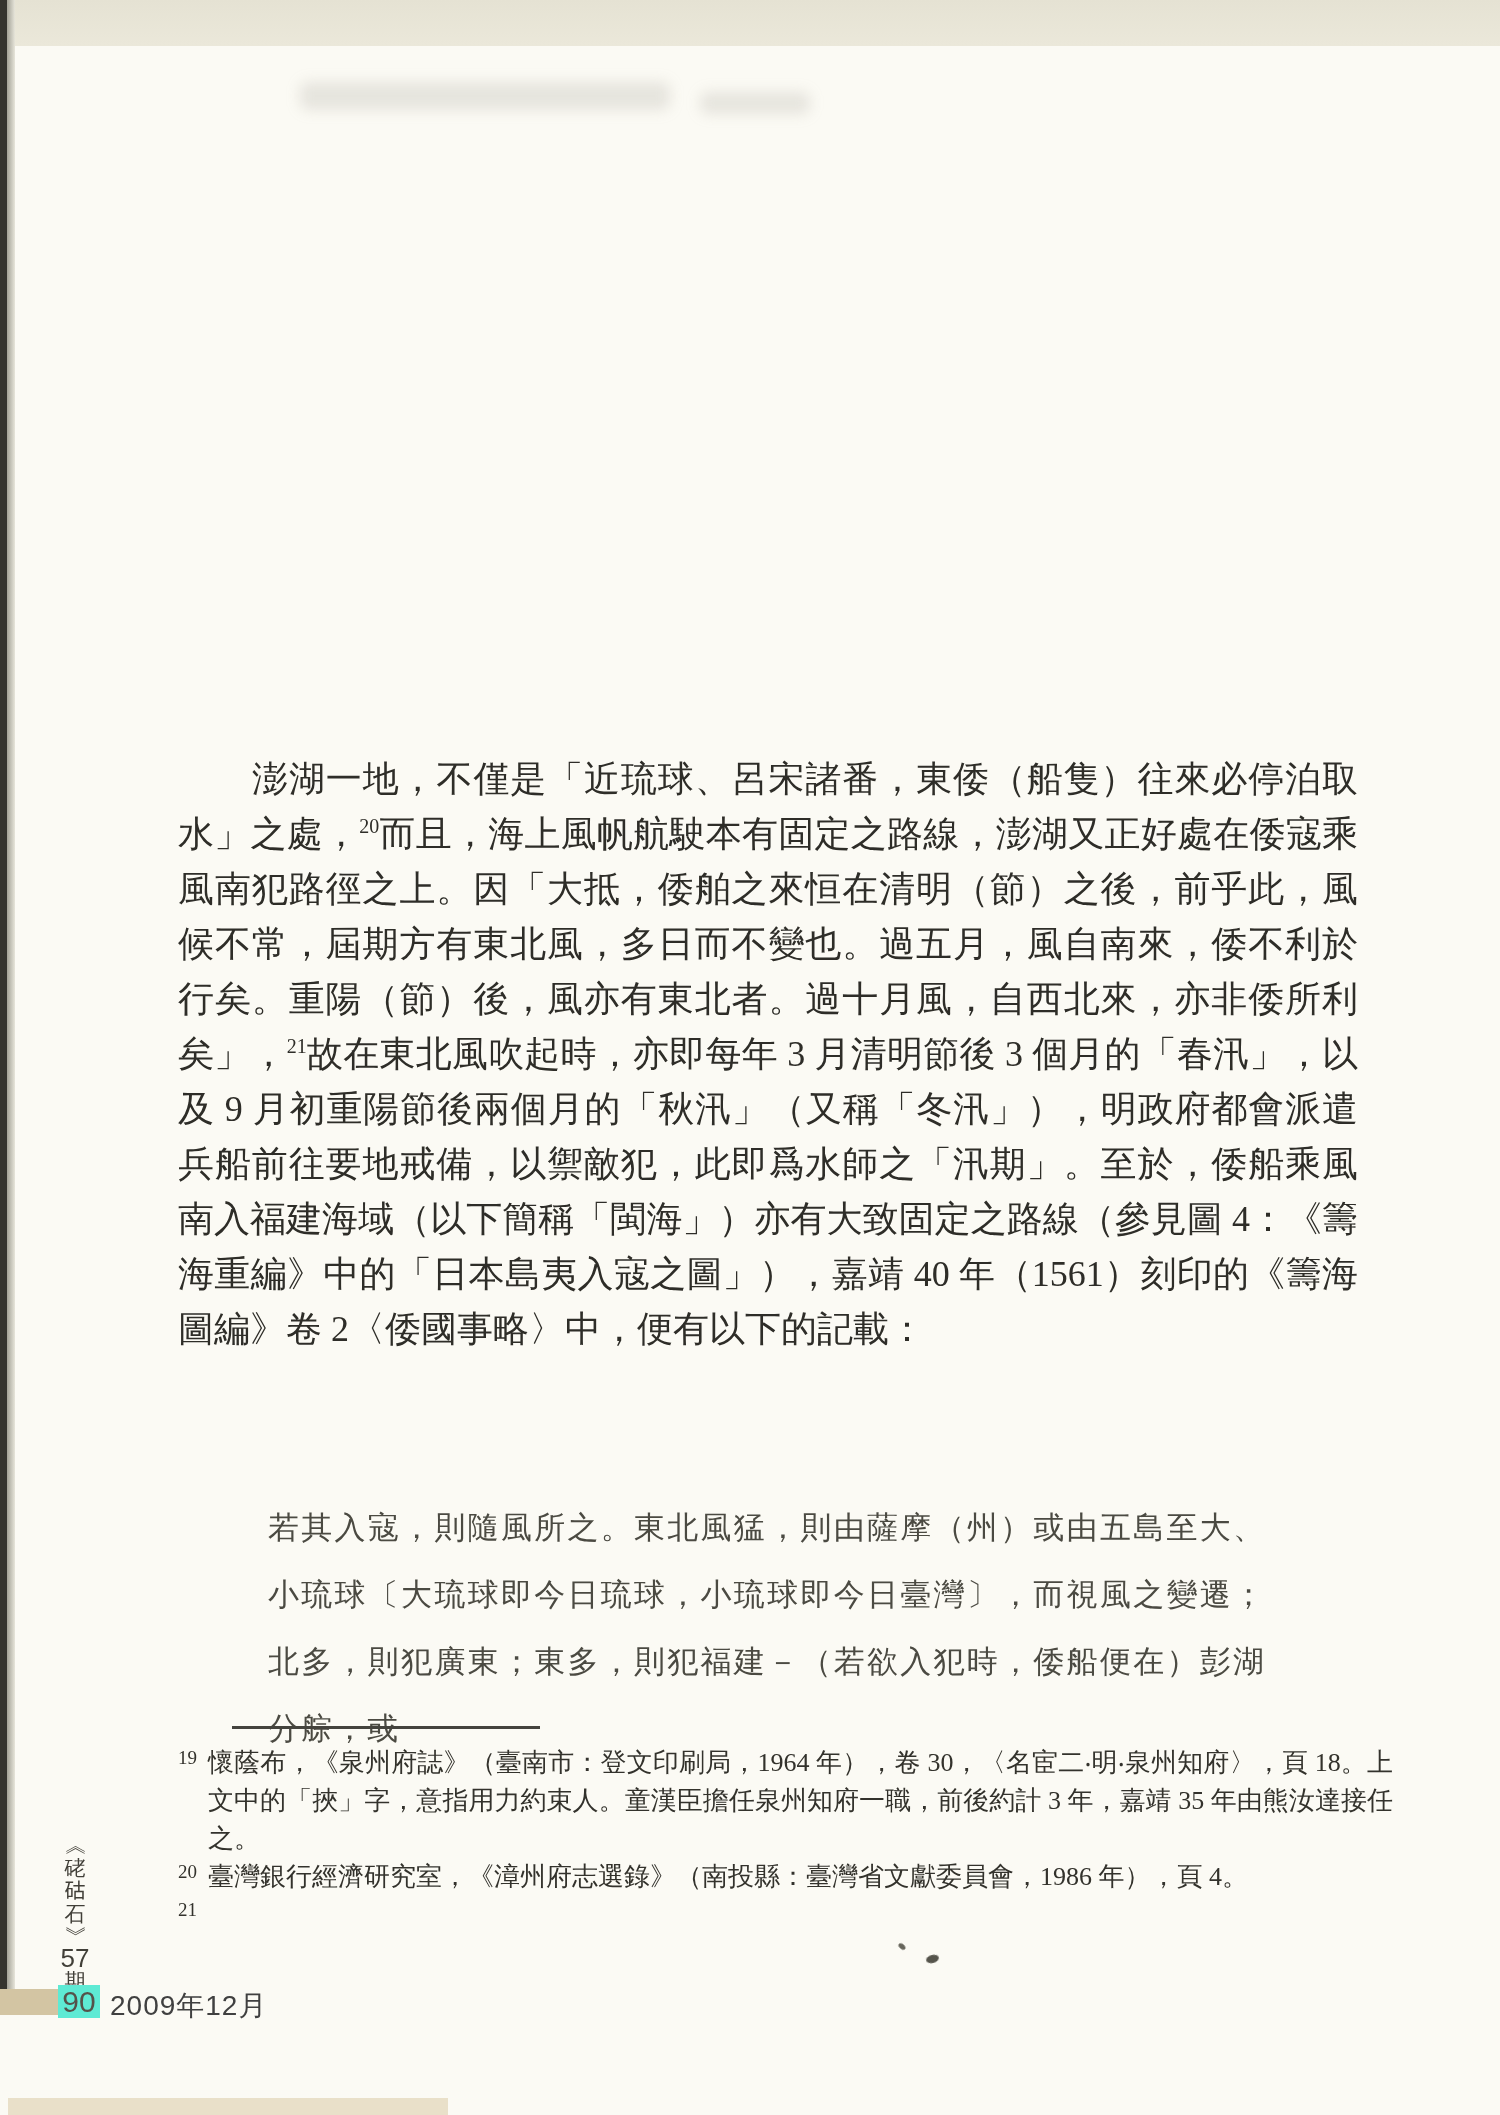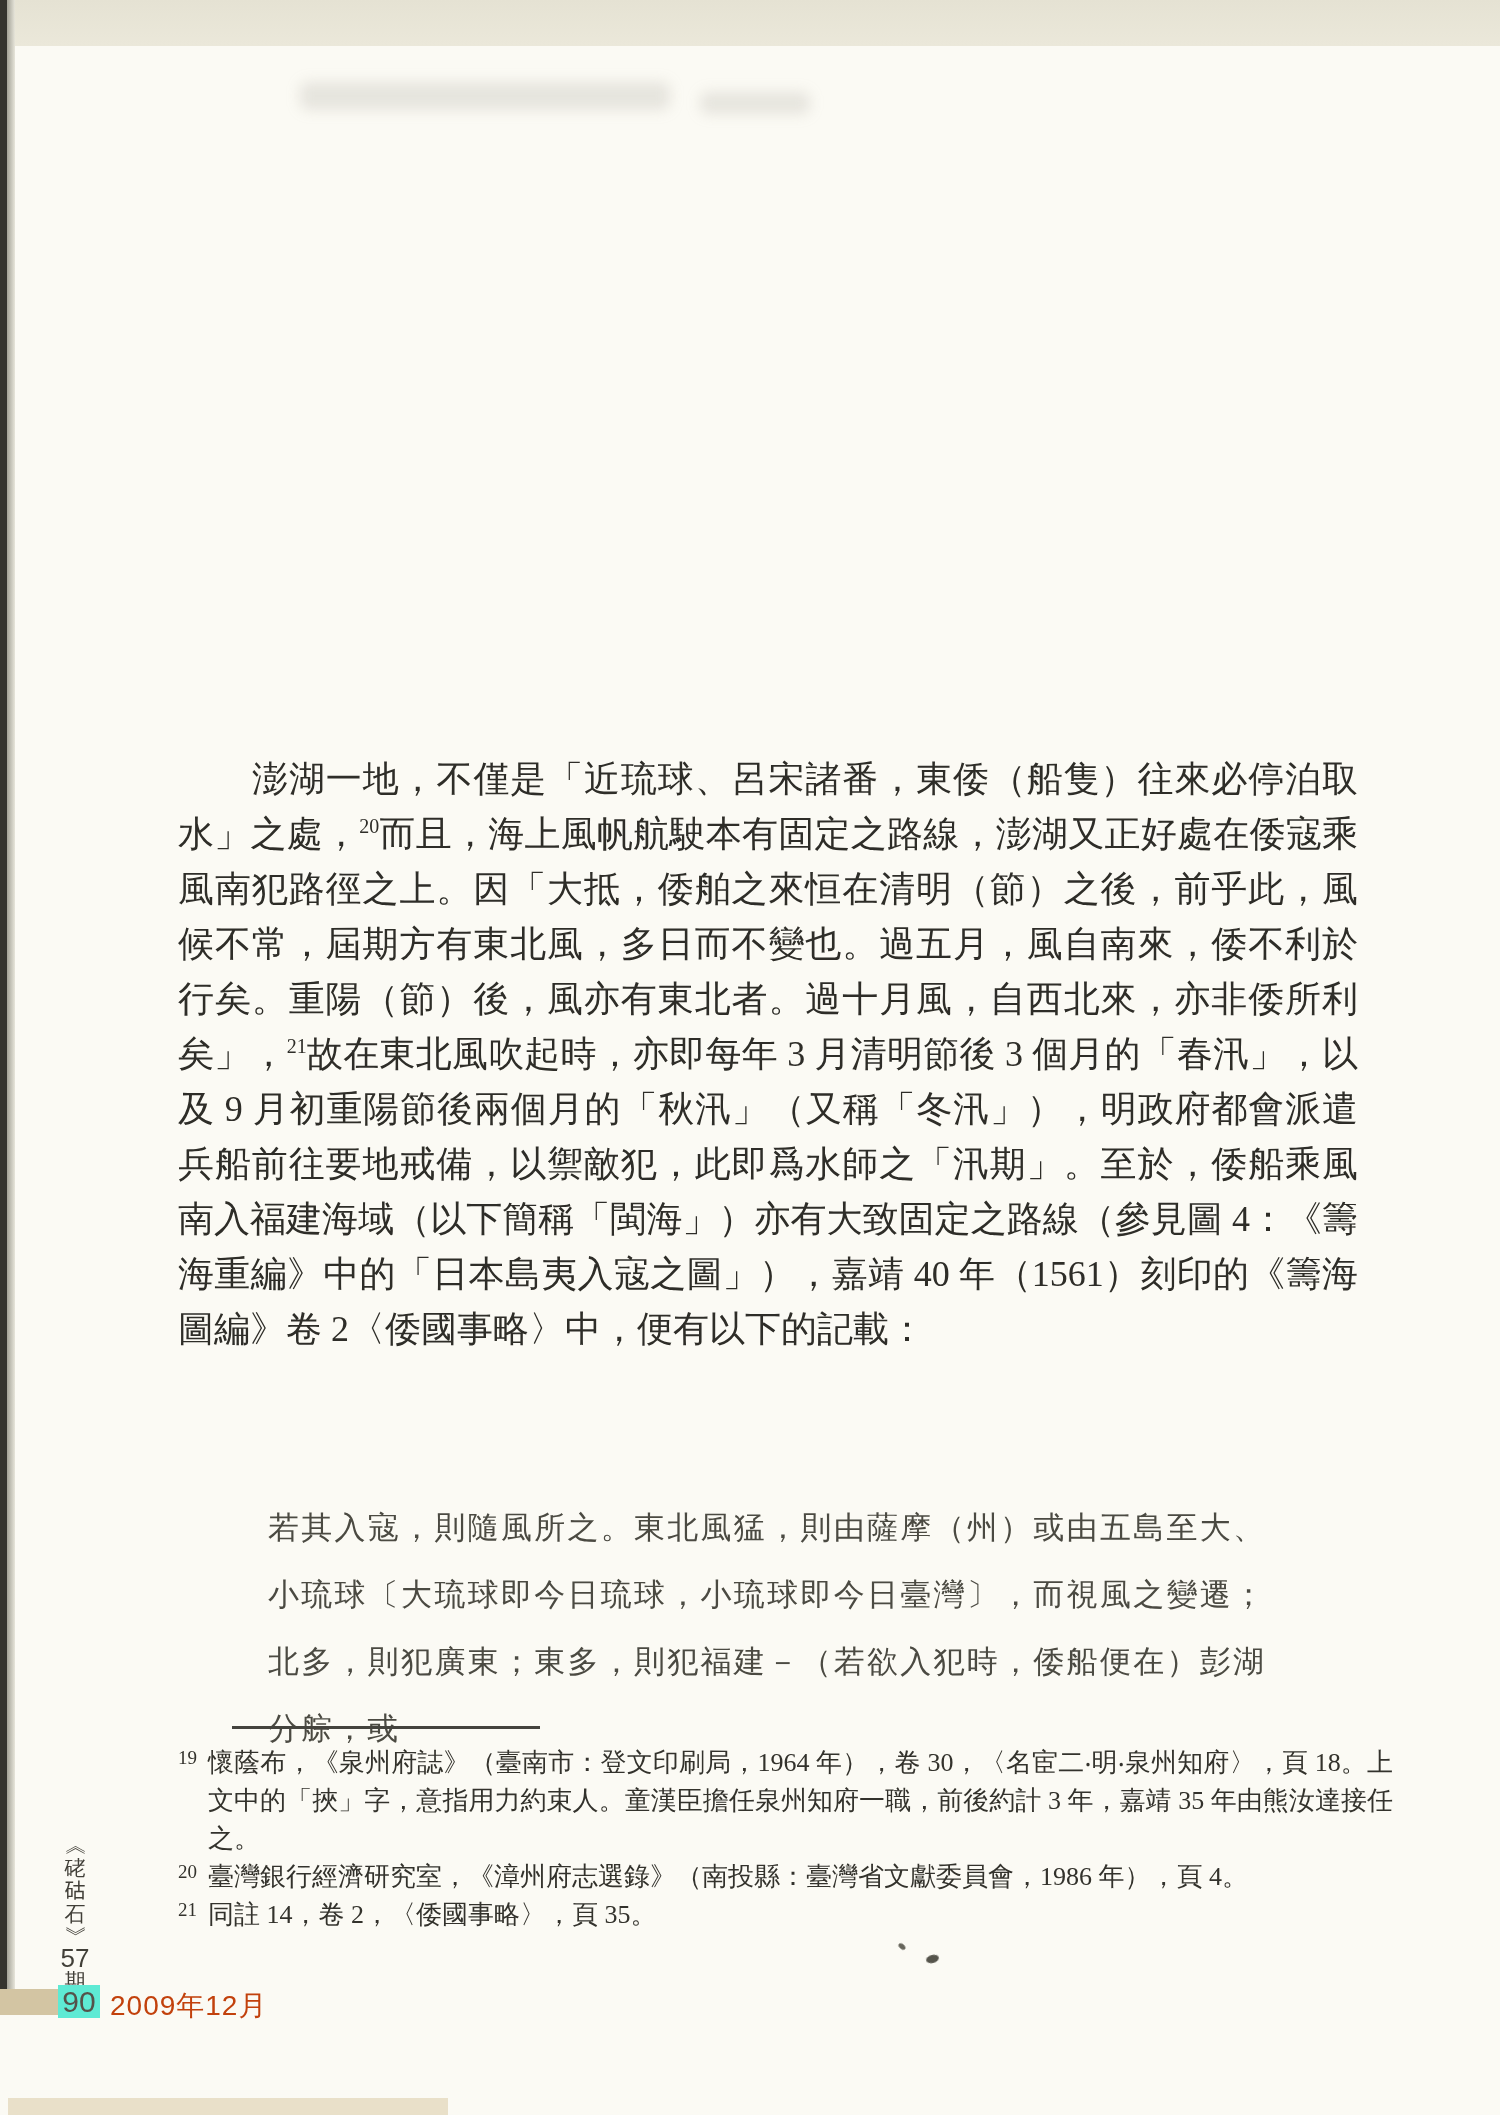--- a/index.html
+++ b/index.html
@@ -59,21 +59,21 @@
   .vchar{display:block;font-size:21px;line-height:23px;text-align:center;}
   .vrot{transform:rotate(90deg);}
   .issue-num{font-size:26px;line-height:21px;letter-spacing:0;}
   .issue-suffix{font-size:21px;line-height:23px;}
 
   .tan-strip{position:absolute;left:0;top:1989px;width:99px;height:26px;background:#d3c5a3;}
   .pageno-box{position:absolute;left:58px;top:1985px;width:42px;height:33px;background:#5eead4;
     display:flex;align-items:center;justify-content:center;}
   .pageno{font-family:"Liberation Sans", sans-serif;font-size:30px;color:#55524a;}
   .issue-date{position:absolute;left:110px;top:1987px;
-    font-family:"Liberation Sans", sans-serif;font-size:28px;color:#c2410c;letter-spacing:1px;}
+    font-family:"Liberation Sans", sans-serif;font-size:28px;color:#404040;letter-spacing:1px;}
   .bottom-strip{position:absolute;left:8px;top:2098px;width:440px;height:17px;background:#e9e0c9;}
 </style>
 </head>
 <body>
 
 <div class="page">
 
   <div class="top-band"></div>
   <div class="left-edge-dark"></div>
   <div class="left-edge-mid"></div>
@@ -85,21 +85,21 @@
 
 
   <div class="para para2"><span>澎湖一地，不僅是「近琉球、呂宋諸番，東倭（船隻）往來必停泊取水」之處，</span><sup class="supref">20</sup><span>而且，海上風帆航駛本有固定之路線，澎湖又正好處在倭寇乘風南犯路徑之上。因「大抵，倭舶之來恒在清明（節）之後，前乎此，風候不常，屆期方有東北風，多日而不變也。過五月，風自南來，倭不利於行矣。重陽（節）後，風亦有東北者。過十月風，自西北來，亦非倭所利矣」，</span><sup class="supref">21</sup><span>故在東北風吹起時，亦即每年 3 月清明節後 3 個月的「春汛」，以及 9 月初重陽節後兩個月的「秋汛」（又稱「冬汛」），明政府都會派遣兵船前往要地戒備，以禦敵犯，此即爲水師之「汛期」。至於，倭船乘風南入福建海域（以下簡稱「閩海」）亦有大致固定之路線（參見圖 4：《籌海重編》中的「日本島夷入寇之圖」），嘉靖 40 年（1561）刻印的《籌海圖編》卷 2〈倭國事略〉中，便有以下的記載：</span></div>
 
   <div class="quote quote2"><span>若其入寇，則隨風所之。東北風猛，則由薩摩（州）或由五島至大、小琉球〔大琉球即今日琉球，小琉球即今日臺灣〕，而視風之變遷；北多，則犯廣東；東多，則犯福建－（若欲入犯時，倭船便在）彭湖分䑸，或</span></div>
 
   <div class="fn-rule"></div>
   <div class="footnotes">
       <div class="footnote"><span class="fn-num">19</span><span class="fn-text">懷蔭布，《泉州府誌》（臺南市：登文印刷局，1964 年），卷 30，〈名宦二‧明‧泉州知府〉，頁 18。上文中的「挾」字，意指用力約束人。童漢臣擔任泉州知府一職，前後約計 3 年，嘉靖 35 年由熊汝達接任之。</span></div>
       <div class="footnote"><span class="fn-num">20</span><span class="fn-text">臺灣銀行經濟研究室，《漳州府志選錄》（南投縣：臺灣省文獻委員會，1986 年），頁 4。</span></div>
-      <div class="footnote"><span class="fn-num">21</span><span class="fn-text">同註 14，卷 2，〈倭國事略〉，頁 35。</span></div>
+      <div class="footnote"><span class="fn-num">21</span></div>
     </div>
 
   <div class="journal-col">
     <span>
         <span class="vchar vrot">《</span>
         <span class="vchar">硓</span>
         <span class="vchar">𥑮</span>
         <span class="vchar">石</span>
         <span class="vchar vrot">》</span>
       </span>

